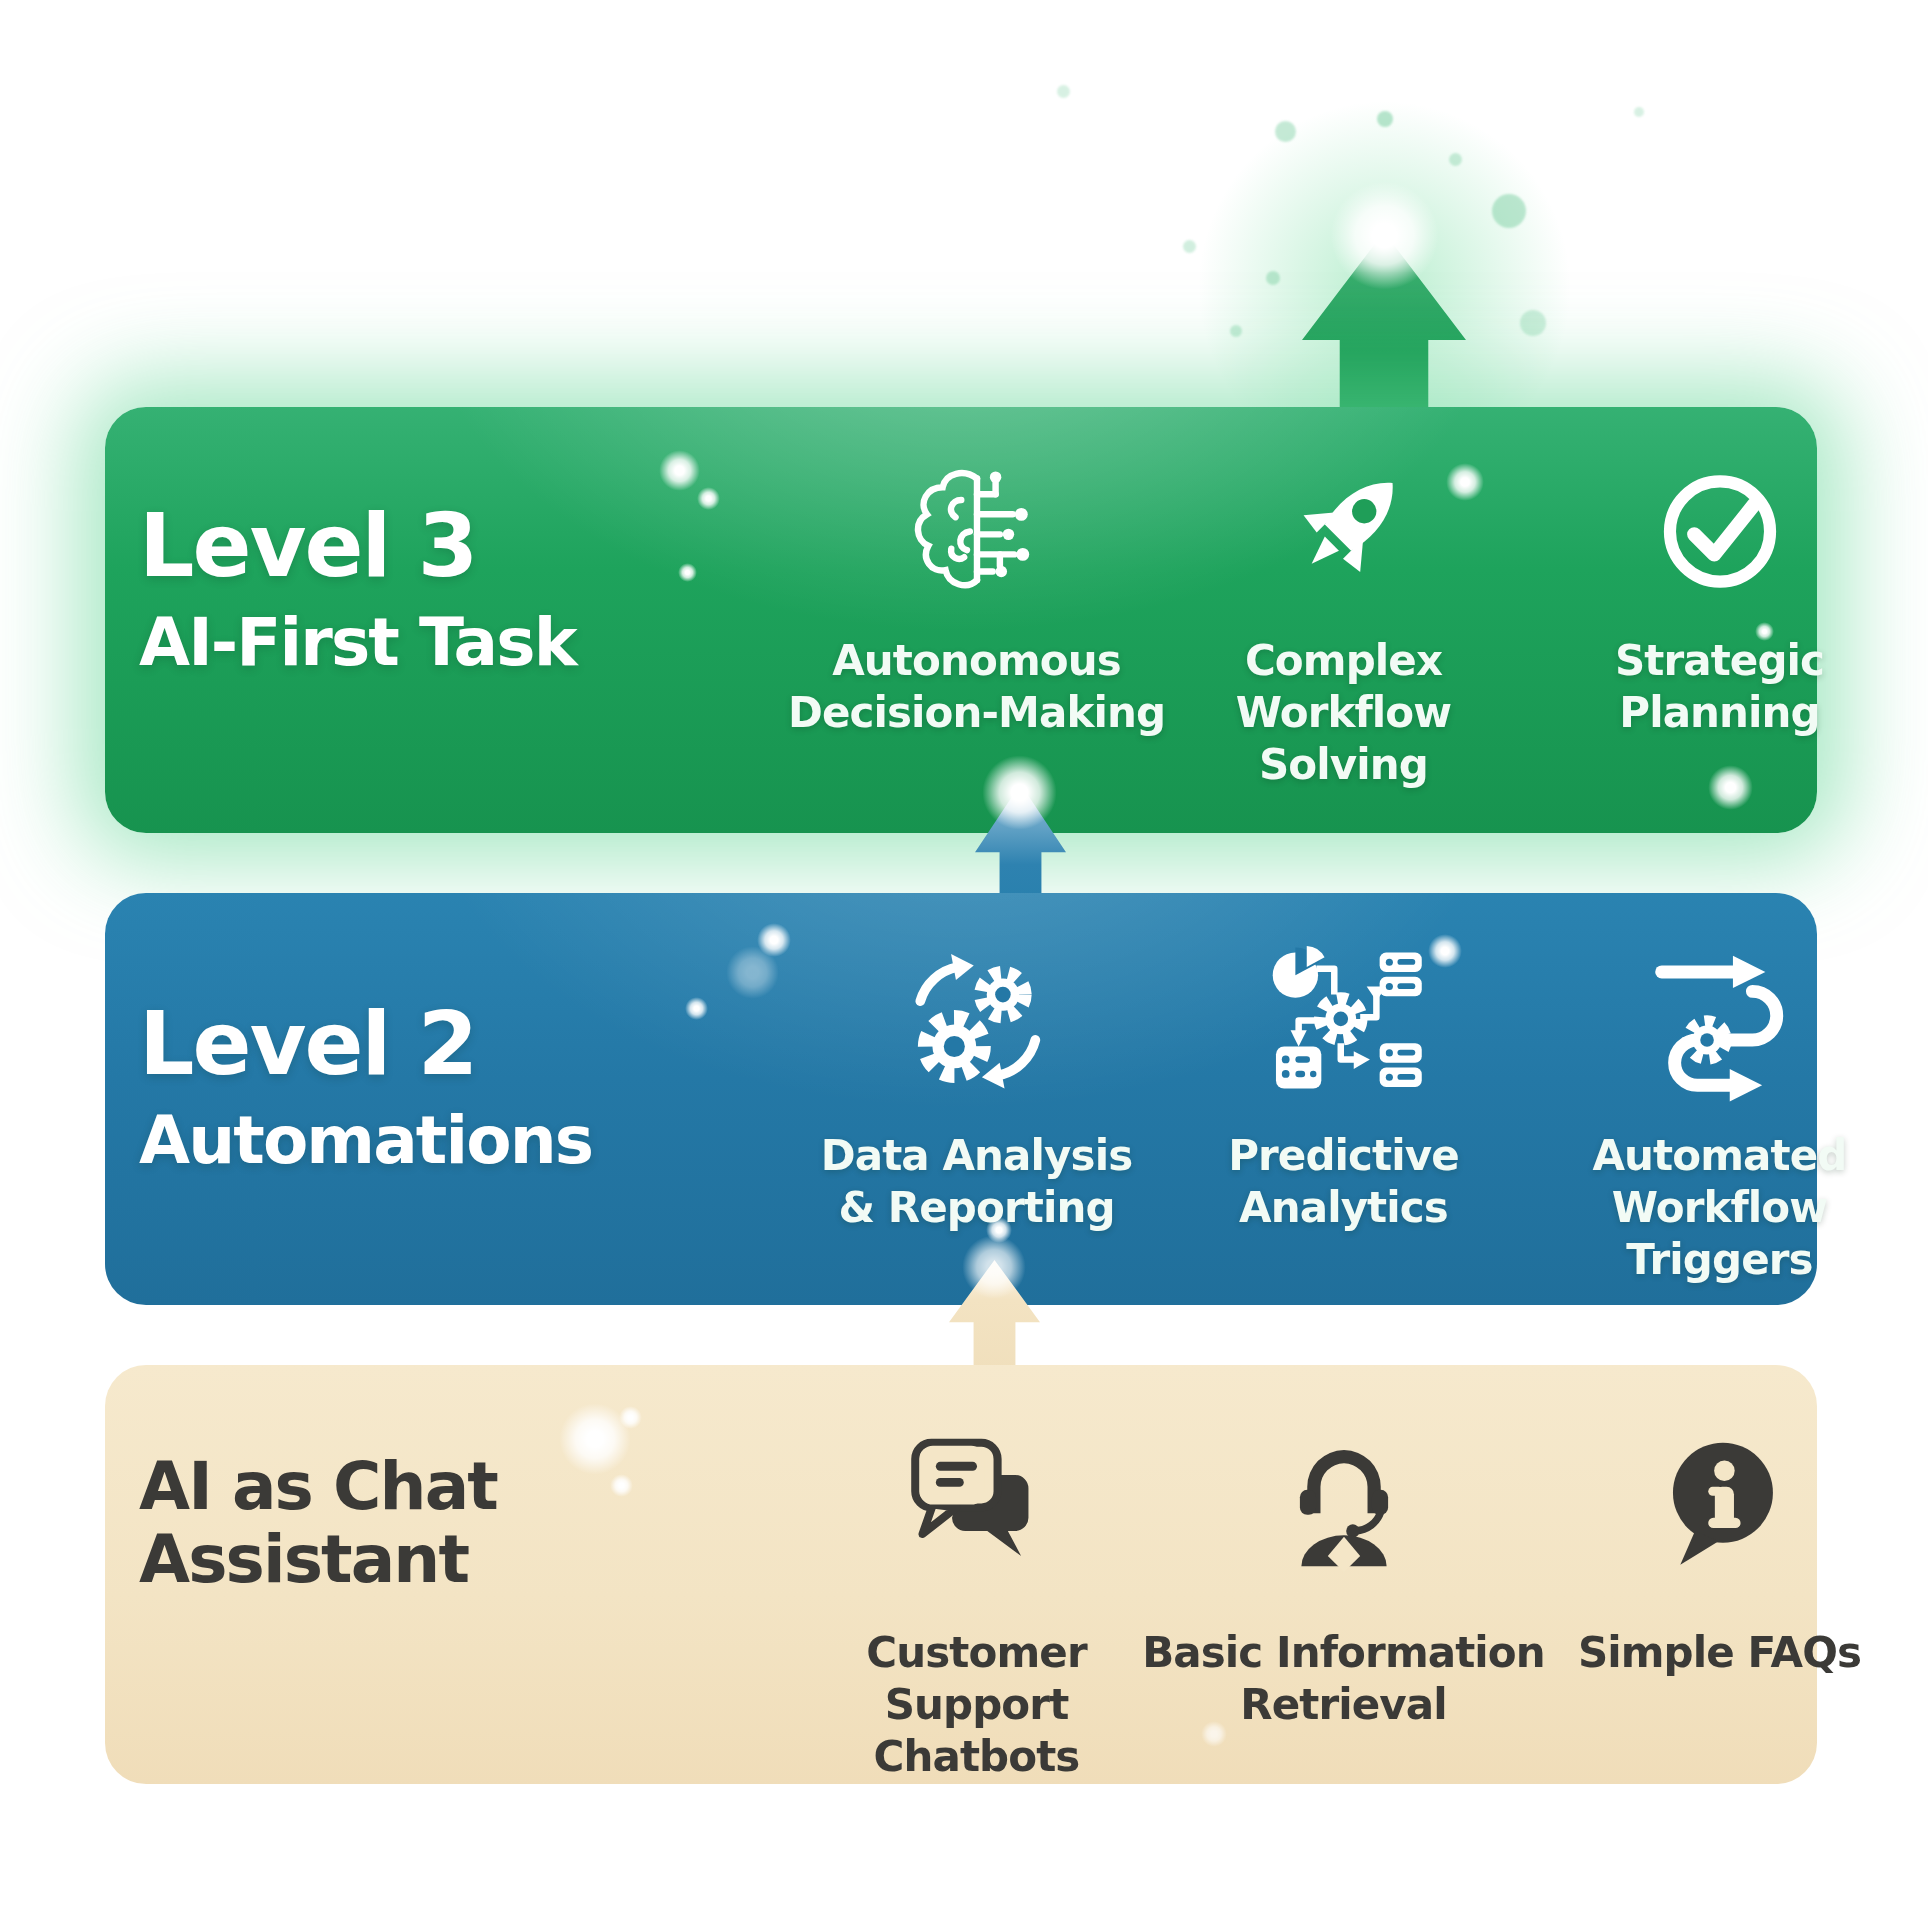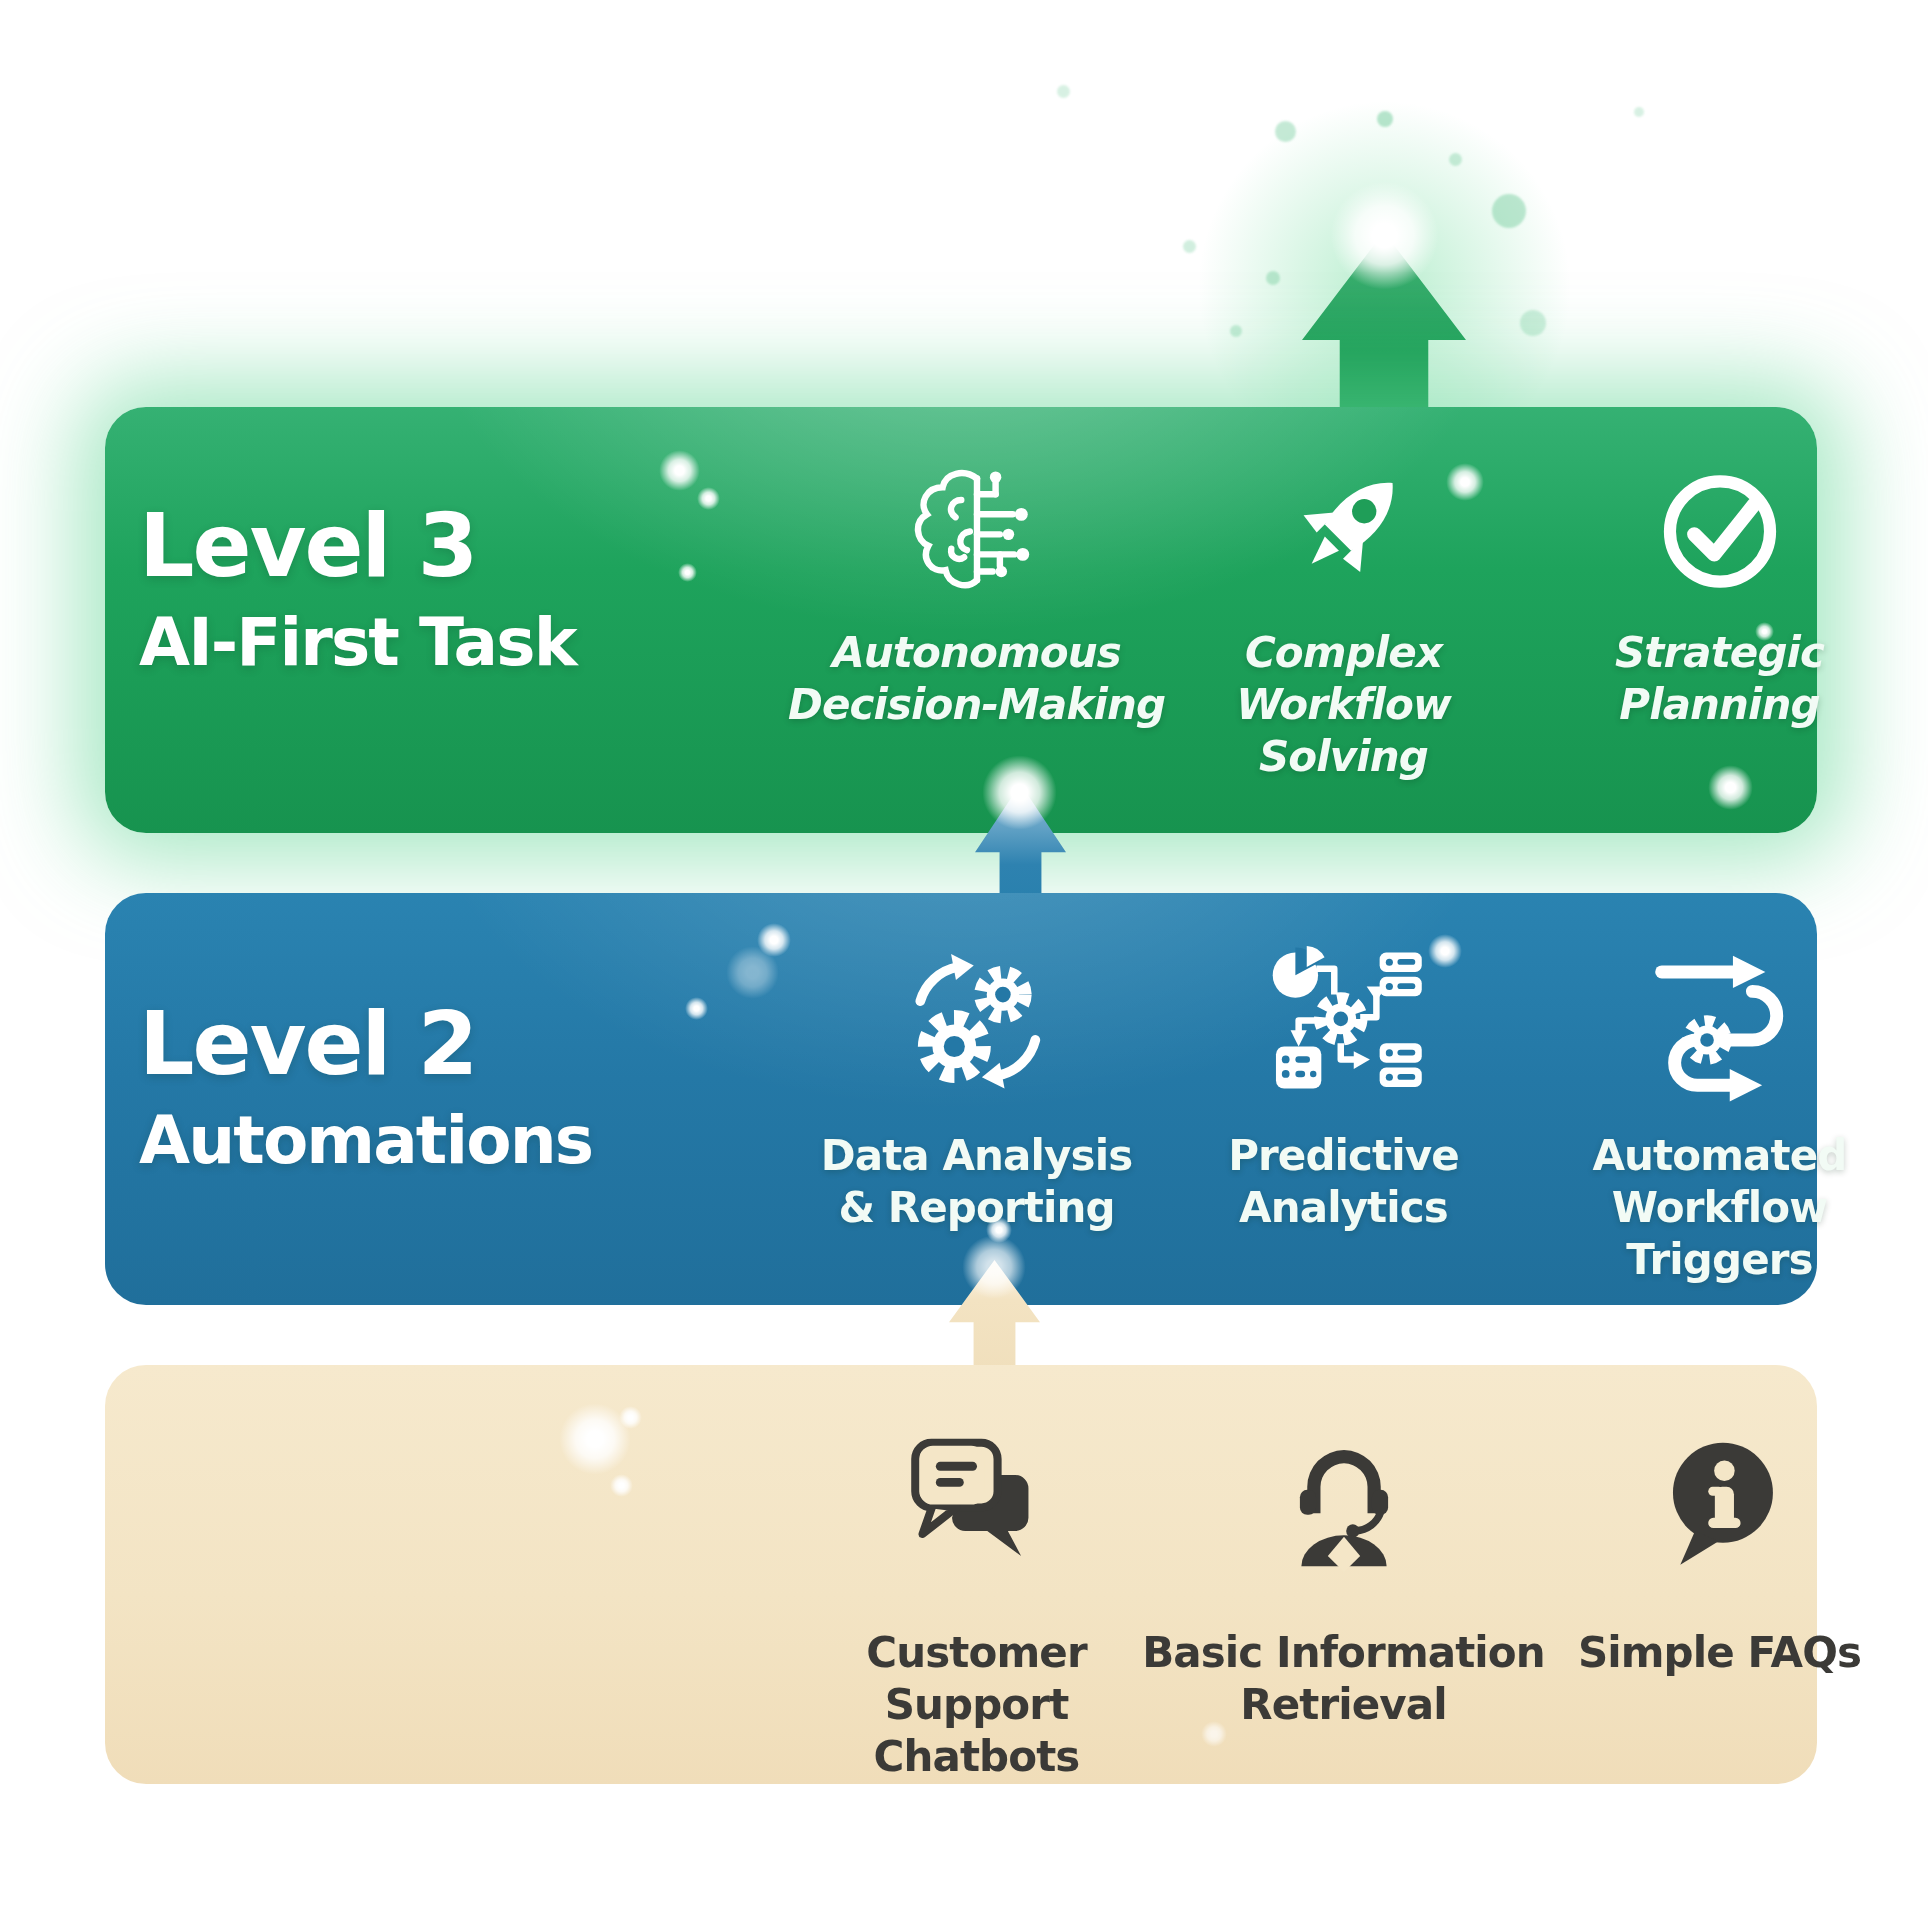--- a/index.html
+++ b/index.html
@@ -42,21 +42,21 @@
   .icon-box{position:absolute;left:50%;transform:translateX(-50%);}
   .band-green .icon-box{top:53px;width:143px;height:143px;}
   .band-blue  .icon-box{top:53px;width:162px;height:162px;}
   .band-cream .icon-box{top:66px;width:147px;height:147px;}
   .icon-box svg{width:100%;height:100%;display:block;}
   .item-label{
     position:absolute;left:0;width:100%;
     font-size:42px;font-weight:600;letter-spacing:-0.9px;line-height:1.24;color:#f2fbf5;
     text-shadow:0 1.9px 6.6px rgba(0,40,20,.22);
   }
-  .band-green .item-label{top:220px;font-style:italic;}
+  .band-green .item-label{top:228px;}
   .band-blue  .item-label{top:237px;}
   .band-cream .item-label{top:262px;color:#3b3a37;text-shadow:none;font-weight:600;}
   
   .up-arrow{position:absolute;}
   .arrow-shape{width:100%;height:100%;
     clip-path:polygon(50% 0,100% 55%,73% 55%,73% 100%,27% 100%,27% 55%,0 55%);}
   .big-arrow{left:1302px;top:232px;width:164px;height:186px;}
   .big-arrow .arrow-shape{
     clip-path:polygon(50% 0,100% 58%,77% 58%,77% 100%,23% 100%,23% 58%,0 58%);
     background:linear-gradient(180deg,#9fe0bc 0%,#39ad6e 22%,#1d9e57 65%,#1f9e58 100%);}
@@ -285,20 +285,24 @@
     <div class="s" style="left:881px;top:324px;width:26px;height:26px;"></div>
   </section>
 
   <div class="up-arrow mid-arrow-cream">
     <div class="arrow-shape"></div>
   </div>
   <div class="s" style="left:962px;top:1235px;width:64px;height:64px;opacity:.8;"></div>
 
   <section class="band band-cream">
     <div class="band-title bt-cream">
+      <div class="band-sub">
+        <div>AI as Chat</div>
+        <div>Assistant</div>
+      </div>
     </div>
 
     <div class="col c1">
       <div class="icon-box">
         <svg viewBox="0 0 100 100">
           <path d="M42 30 h34 a9 9 0 0 1 9 9 v20 a9 9 0 0 1 -9 9 h-5 l9 17 -23 -17 h-15 a9 9 0 0 1 -9 -9 z" fill="#3b3a37"></path>
           <rect x="8" y="8" width="56" height="44" rx="11" fill="#f4e6c7" stroke="#3b3a37" stroke-width="5.5"></rect>
           <path d="M20 50 L13 70 L36 52 Z" fill="#f4e6c7" stroke="#3b3a37" stroke-width="5.5" stroke-linejoin="round"></path>
           <rect x="14" y="10" width="44" height="40" rx="9" fill="#f4e6c7" transform="translate(-3 0)"></rect>
           <rect x="22" y="21" width="28" height="6" rx="3" fill="#3b3a37"></rect>

